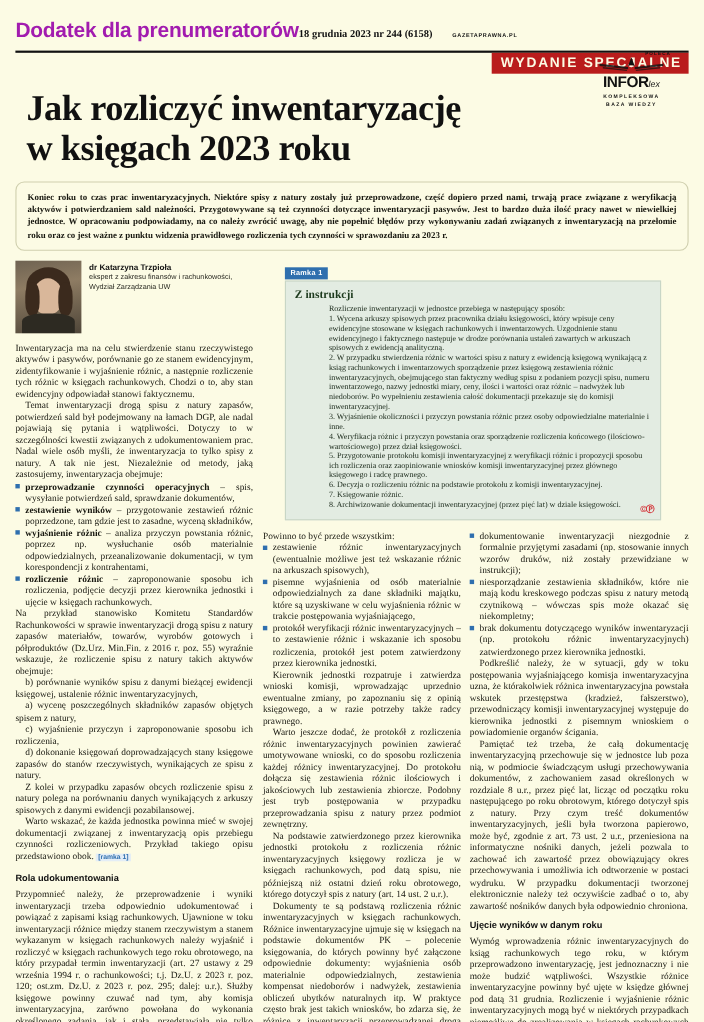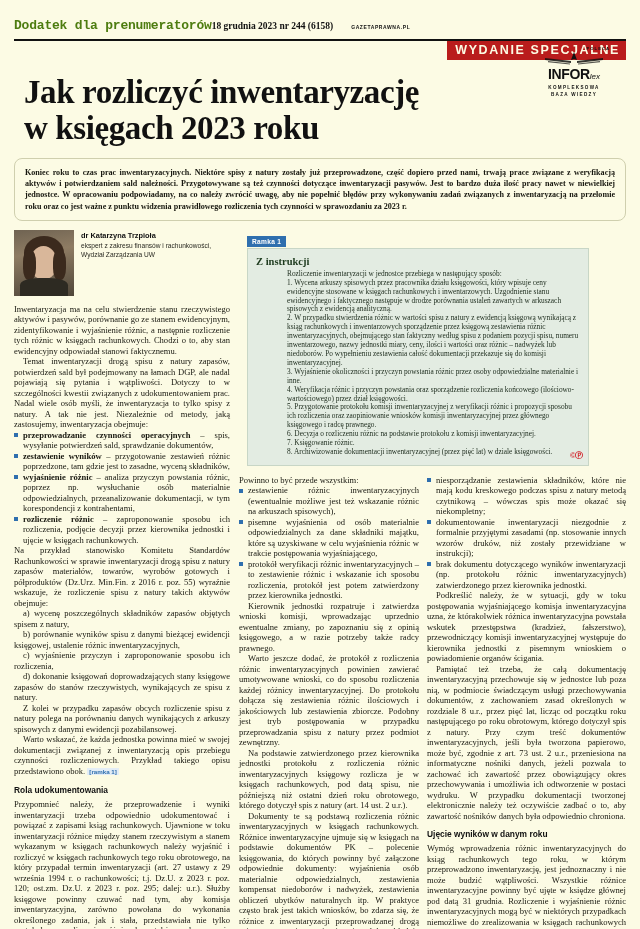--- a/index.html
+++ b/index.html
@@ -34,25 +34,25 @@
     font-size:42px;
     line-height:46px;
     letter-spacing:-0.6px;
     color:#111;
     white-space:nowrap;
   }
   .mast-sub-row{
     display:flex;align-items:baseline;margin-top:4px;position:relative;
   }
   .mast-sub{
-    font-family:Liberation Mono, monospace;
-    font-weight:bold;
-    font-size:13px;
+    font-family:Liberation Sans, sans-serif;
+    font-weight:bold;
+    font-size:19px;
     letter-spacing:-0.2px;
-    color:#4d7c0f;
+    color:#a21caf;
   }
   .mast-date{
     font-family:"Liberation Serif", serif;
     font-weight:bold;
     font-size:9.5px;
     color:#111;
     letter-spacing:0px;
   }
   .mast-site{
     font-family:"Liberation Sans", sans-serif;
@@ -183,21 +183,21 @@
   ul.sq > li b{font-weight:bold;}
   .ramka-ref{
     font-family:"Liberation Sans", sans-serif;
     font-size:6.2px;font-weight:bold;color:#2f6fae;
     background:#e3edf6;padding:0 2px;
     white-space:nowrap;
   }
 
   
   .ramka{
-    width:342px;box-sizing:border-box;margin-left:8px;position:relative;
+    width:342px;box-sizing:border-box;margin-left:20px;position:relative;
   }
   .ramka-tab{
     display:inline-block;
     background:#2f6fae;color:#fff;
     font-family:"Liberation Sans", sans-serif;
     font-weight:bold;font-size:6.6px;letter-spacing:0.3px;
     padding:1.5px 5px 2px 5px;
   }
   .ramka-body{
     background:#e3ece2;
@@ -286,22 +286,22 @@
       <p class="b">Temat inwentaryzacji drogą spisu z natury zapasów, potwierdzeń sald był podejmowany na łamach DGP, ale nadal pojawiają się pytania i wątpliwości. Dotyczy to w szczególności kwestii związanych z udokumentowaniem prac. Nadal wiele osób myśli, że inwentaryzacja to tylko spisy z natury. A tak nie jest. Niezależnie od metody, jaką zastosujemy, inwentaryzacja obejmuje:</p>
 
       <ul class="sq">
         <li><b>przeprowadzanie czynności operacyjnych</b><span> – spis, wysyłanie potwierdzeń sald, sprawdzanie dokumentów,</span></li>
         <li><b>zestawienie wyników</b><span> – przygotowanie zestawień różnic poprzedzone, tam gdzie jest to zasadne, wyceną składników,</span></li>
         <li><b>wyjaśnienie różnic</b><span> – analiza przyczyn powstania różnic, poprzez np. wysłuchanie osób materialnie odpowiedzialnych, przeanalizowanie dokumentacji, w tym korespondencji z kontrahentami,</span></li>
         <li><b>rozliczenie różnic</b><span> – zaproponowanie sposobu ich rozliczenia, podjęcie decyzji przez kierownika jednostki i ujęcie w księgach rachunkowych.</span></li>
       </ul>
 
       <p class="b noind">Na przykład stanowisko Komitetu Standardów Rachunkowości w sprawie inwentaryzacji drogą spisu z natury zapasów materiałów, towarów, wyrobów gotowych i półproduktów (Dz.Urz. Min.Fin. z 2016 r. poz. 55) wyraźnie wskazuje, że rozliczenie spisu z natury takich aktywów obejmuje:</p>
+      <p class="b">b) porównanie wyników spisu z danymi bieżącej ewidencji księgowej, ustalenie różnic inwentaryzacyjnych,</p>
       <p class="b">a) wycenę poszczególnych składników zapasów objętych spisem z natury,</p>
-      <p class="b">b) porównanie wyników spisu z danymi bieżącej ewidencji księgowej, ustalenie różnic inwentaryzacyjnych,</p>
       <p class="b">c) wyjaśnienie przyczyn i zaproponowanie sposobu ich rozliczenia,</p>
       <p class="b">d) dokonanie księgowań doprowadzających stany księgowe zapasów do stanów rzeczywistych, wynikających ze spisu z natury.</p>
       <p class="b">Z kolei w przypadku zapasów obcych rozliczenie spisu z natury polega na porównaniu danych wynikających z arkuszy spisowych z danymi ewidencji pozabilansowej.</p>
       <p class="b"><span>Warto wskazać, że każda jednostka powinna mieć w swojej dokumentacji związanej z inwentaryzacją opis przebiegu czynności rozliczeniowych. Przykład takiego opisu przedstawiono obok.</span> <span class="ramka-ref">[ramka 1]</span></p>
 
       <div class="sub">Rola udokumentowania</div>
       <p class="b noind">Przypomnieć należy, że przeprowadzenie i wyniki inwentaryzacji trzeba odpowiednio udokumentować i powiązać z zapisami ksiąg rachunkowych. Ujawnione w toku inwentaryzacji różnice między stanem rzeczywistym a stanem wykazanym w księgach rachunkowych należy wyjaśnić i rozliczyć w księgach rachunkowych tego roku obrotowego, na który przypadał termin inwentaryzacji (art. 27 ustawy z 29 września 1994 r. o rachunkowości; t.j. Dz.U. z 2023 r. poz. 120; ost.zm. Dz.U. z 2023 r. poz. 295; dalej: u.r.). Służby księgowe powinny czuwać nad tym, aby komisja inwentaryzacyjna, zarówno powołana do wykonania określonego zadania, jak i stała, przedstawiała nie tylko protokoły z rozliczenia różnic, lecz także podsumowanie wyników inwentaryzacji. Zawiera ono zazwyczaj krótkie sprawozdanie z przebiegu inwentaryzacji, jej wyniki, spostrzeżenia i uwagi, dotyczące sposobu przechowywania np. zapasów, środków trwałych i dokumentacji obrotu zapasami, ich jakości, bezpieczeństwa, a także wnioski, co do usprawnienia gospodarki magazynowej, kasowej, środkami trwałymi, organizacji spisu w przyszłości i koniecznych uzupełnień lub zmian w wewnętrznych regulacjach jednostki dotyczących inwentaryzacji.</p>
 
     </div>
 
@@ -335,22 +335,22 @@
           </ul>
           <p class="b">Kierownik jednostki rozpatruje i zatwierdza wnioski komisji, wprowadzając uprzednio ewentualne zmiany, po zapoznaniu się z opinią księgowego, a w razie potrzeby także radcy prawnego.</p>
           <p class="b">Warto jeszcze dodać, że protokół z rozliczenia różnic inwentaryzacyjnych powinien zawierać umotywowane wnioski, co do sposobu rozliczenia każdej różnicy inwentaryzacyjnej. Do protokołu dołącza się zestawienia różnic ilościowych i jakościowych lub zestawienia zbiorcze. Podobny jest tryb postępowania w przypadku przeprowadzania spisu z natury przez podmiot zewnętrzny.</p>
           <p class="b">Na podstawie zatwierdzonego przez kierownika jednostki protokołu z rozliczenia różnic inwentaryzacyjnych księgowy rozlicza je w księgach rachunkowych, pod datą spisu, nie późniejszą niż ostatni dzień roku obrotowego, którego dotyczył spis z natury (art. 14 ust. 2 u.r.).</p>
           <p class="b">Dokumenty te są podstawą rozliczenia różnic inwentaryzacyjnych w księgach rachunkowych. Różnice inwentaryzacyjne ujmuje się w księgach na podstawie dokumentów PK – polecenie księgowania, do których powinny być załączone odpowiednie dokumenty: wyjaśnienia osób materialnie odpowiedzialnych, zestawienia kompensat niedoborów i nadwyżek, zestawienia obliczeń ubytków naturalnych itp. W praktyce często brak jest takich wniosków, bo zdarza się, że różnice z inwentaryzacji przeprowadzanej drogą spisu z natury nie zostają ujawnione lub są błędnie kwalifikowane.</p>
 
         </div>
 
         <div class="col col-3">
           <ul class="sq">
+            <li>dokumentowanie inwentaryzacji niezgodnie z formalnie przyjętymi zasadami (np. stosowanie innych wzorów druków, niż zostały przewidziane w instrukcji);</li>
             <li>niesporządzanie zestawienia składników, które nie mają kodu kreskowego podczas spisu z natury metodą czytnikową – wówczas spis może okazać się niekompletny;</li>
-            <li>dokumentowanie inwentaryzacji niezgodnie z formalnie przyjętymi zasadami (np. stosowanie innych wzorów druków, niż zostały przewidziane w instrukcji);</li>
             <li>brak dokumentu dotyczącego wyników inwentaryzacji (np. protokołu różnic inwentaryzacyjnych) zatwierdzonego przez kierownika jednostki.</li>
           </ul>
           <p class="b">Podkreślić należy, że w sytuacji, gdy w toku postępowania wyjaśniającego komisja inwentaryzacyjna uzna, że którakolwiek różnica inwentaryzacyjna powstała wskutek przestępstwa (kradzież, fałszerstwo), przewodniczący komisji inwentaryzacyjnej występuje do kierownika jednostki z pisemnym wnioskiem o powiadomienie organów ścigania.</p>
           <p class="b">Pamiętać też trzeba, że całą dokumentację inwentaryzacyjną przechowuje się w jednostce lub poza nią, w podmiocie świadczącym usługi przechowywania dokumentów, z zachowaniem zasad określonych w rozdziale 8 u.r., przez pięć lat, licząc od początku roku następującego po roku obrotowym, którego dotyczył spis z natury. Przy czym treść dokumentów inwentaryzacyjnych, jeśli była tworzona papierowo, może być, zgodnie z art. 73 ust. 2 u.r., przeniesiona na informatyczne nośniki danych, jeżeli pozwala to zachować ich zawartość przez obowiązujący okres przechowywania i umożliwia ich odtworzenie w postaci wydruku. W przypadku dokumentacji tworzonej elektronicznie należy też oczywiście zadbać o to, aby zawartość nośników danych była odpowiednio chroniona.</p>
           <div class="sub">Ujęcie wyników w danym roku</div>
           <p class="b noind">Wymóg wprowadzenia różnic inwentaryzacyjnych do ksiąg rachunkowych tego roku, w którym przeprowadzono inwentaryzację, jest jednoznaczny i nie może budzić wątpliwości. Wszystkie różnice inwentaryzacyjne powinny być ujęte w księdze głównej pod datą 31 grudnia. Rozliczenie i wyjaśnienie różnic inwentaryzacyjnych mogą być w niektórych przypadkach niemożliwe do zrealizowania w księgach rachunkowych roku, którego dotyczy inwentaryzacja. Należy przyjąć, że postępowanie wyjaśniające w sprawie różnic inwentaryzacyjnych powinno być prowadzone bez zbędnej zwłoki, a wyniki tego postępowania ujęte w księgach rachunkowych przed ich zamknięciem pod datą 31 grudnia. Rozliczenie i ujęcie w księgach rachunkowych wyjaśnionych różnic inwentaryzacyjnych będzie polegać na zaksięgowaniu odpowiedniej kwoty na odpowiednim koncie rozrachunkowym lub zaliczeniu do kosztów lub przychodów stwierdzonych w toku inwentaryzacji różnic. Wyjaśnienie niektórych różnic inwentaryzacyjnych, jeśli jest uzależnione od wyników postępowania innych organów, np. dochodzenia policyjnego w sprawie podejrzenia kradzieży, musi być odłożone w czasie i w księgach rachunkowych będzie zaewidencjonowane jako ujawnione, ale niewyjaśnione i nierozliczone różnice inwentaryzacyjne.</p>
 
         </div>
       </div>
     </div>

